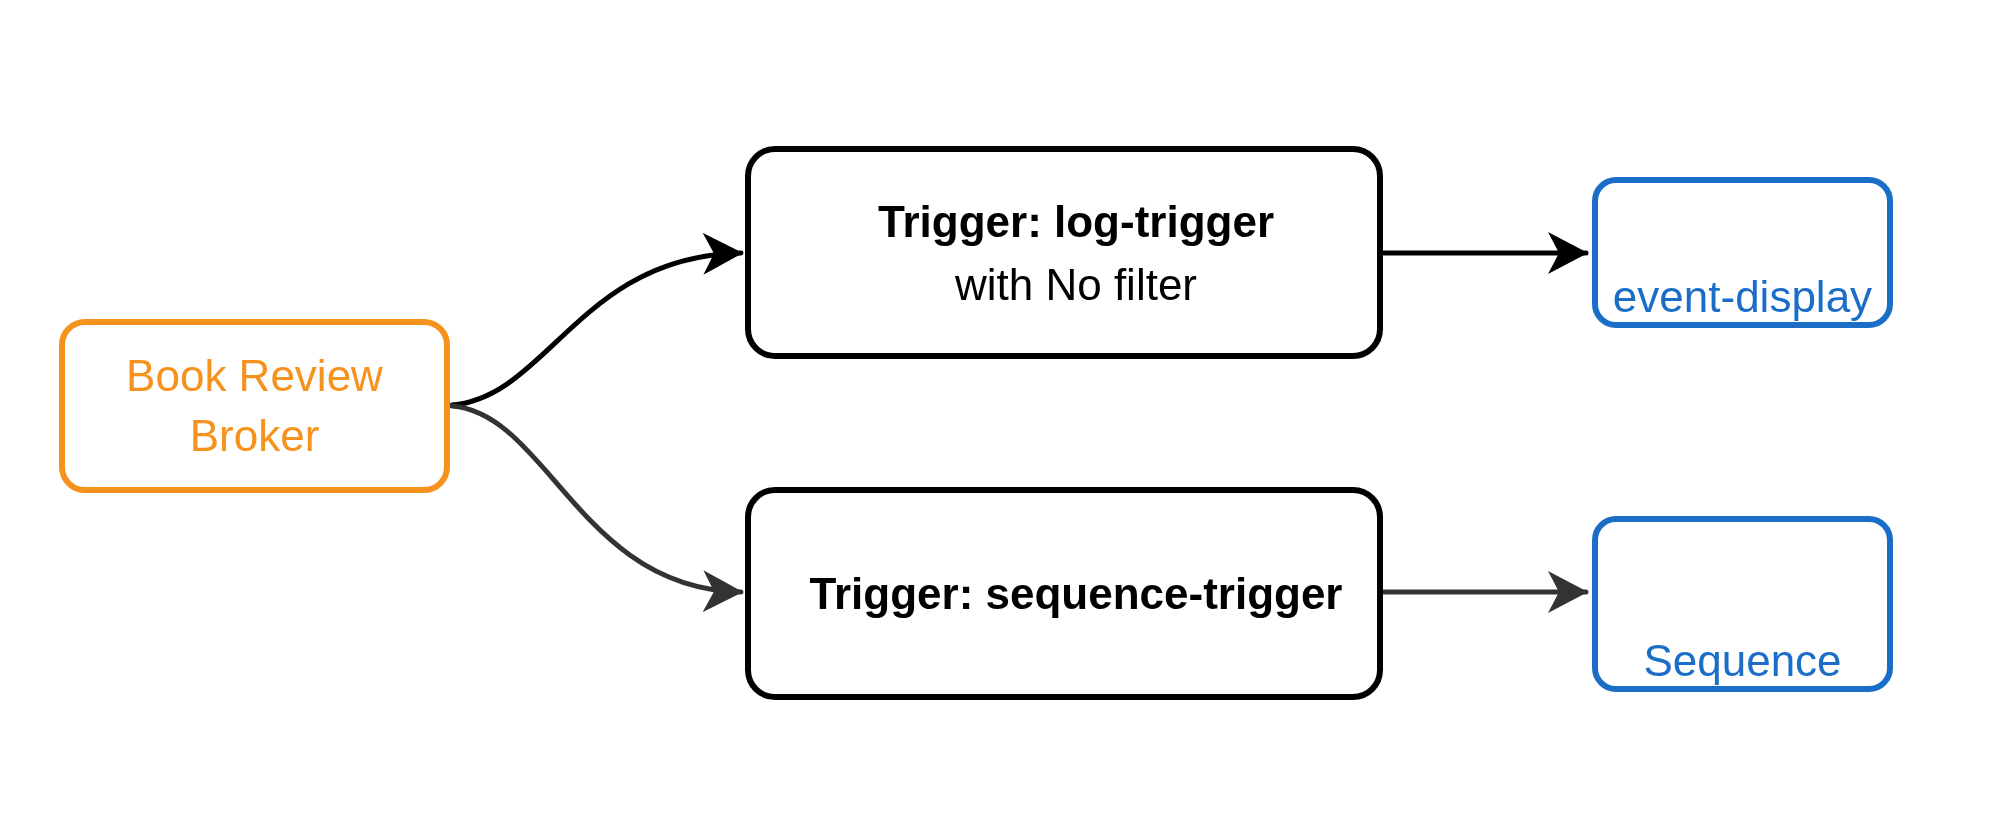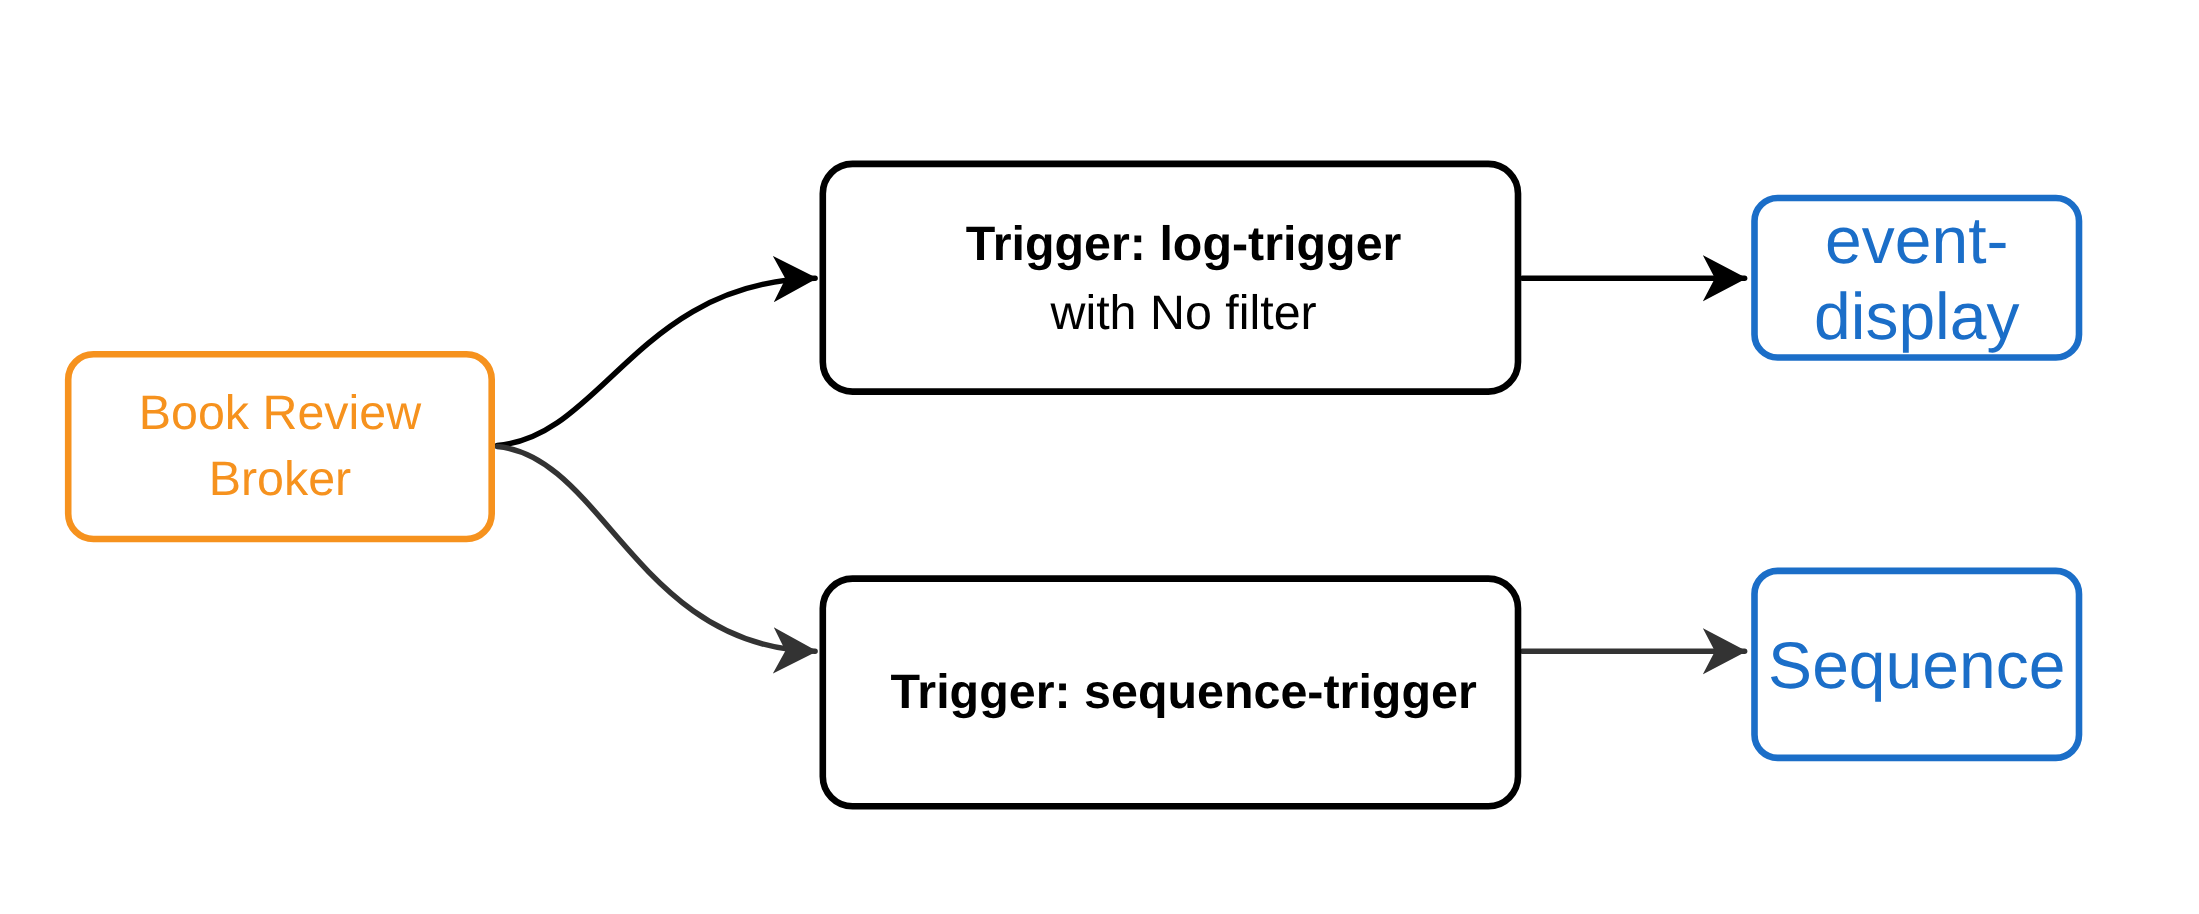--- a/index.html
+++ b/index.html
@@ -20,25 +20,25 @@
     left: 59px; top: 319px; width: 391px; height: 174px;
     border: 6px solid var(--broker-accent); border-radius: 26px;
     color: var(--broker-accent); font-size: 44px; line-height: 60px;
   }
   .broker-label { width: 280px; }
   .trigger {
     border: 6px solid var(--node-border-dark); border-radius: 30px;
     color: var(--node-text-dark); font-size: 44px; line-height: 63px; padding-left: 24px;
   }
   .trigger-log { left: 745px; top: 146px; width: 638px; height: 213px; }
-  .trigger-sequence { left: 745px; top: 487px; width: 638px; height: 213px; margin-top: 36px; }
+  .trigger-sequence { left: 745px; top: 487px; width: 638px; height: 213px; }
   .trigger-title { font-weight: 700; }
   .sink {
     border: 6px solid var(--sink-accent); border-radius: 24px;
-    color: var(--sink-accent); font-size: 60px;
+    color: var(--sink-accent); font-size: 44px; justify-content: flex-end;
   }
   .sink-event-display { left: 1592px; top: 177px; width: 301px; height: 151px; }
   .sink-sequence { left: 1592px; top: 516px; width: 301px; height: 176px; }
 </style>
 </head>
 <body>
 
 <div class="canvas">
 
   <svg class="edge-layer" width="1999" height="831" viewBox="0 0 1999 831">

